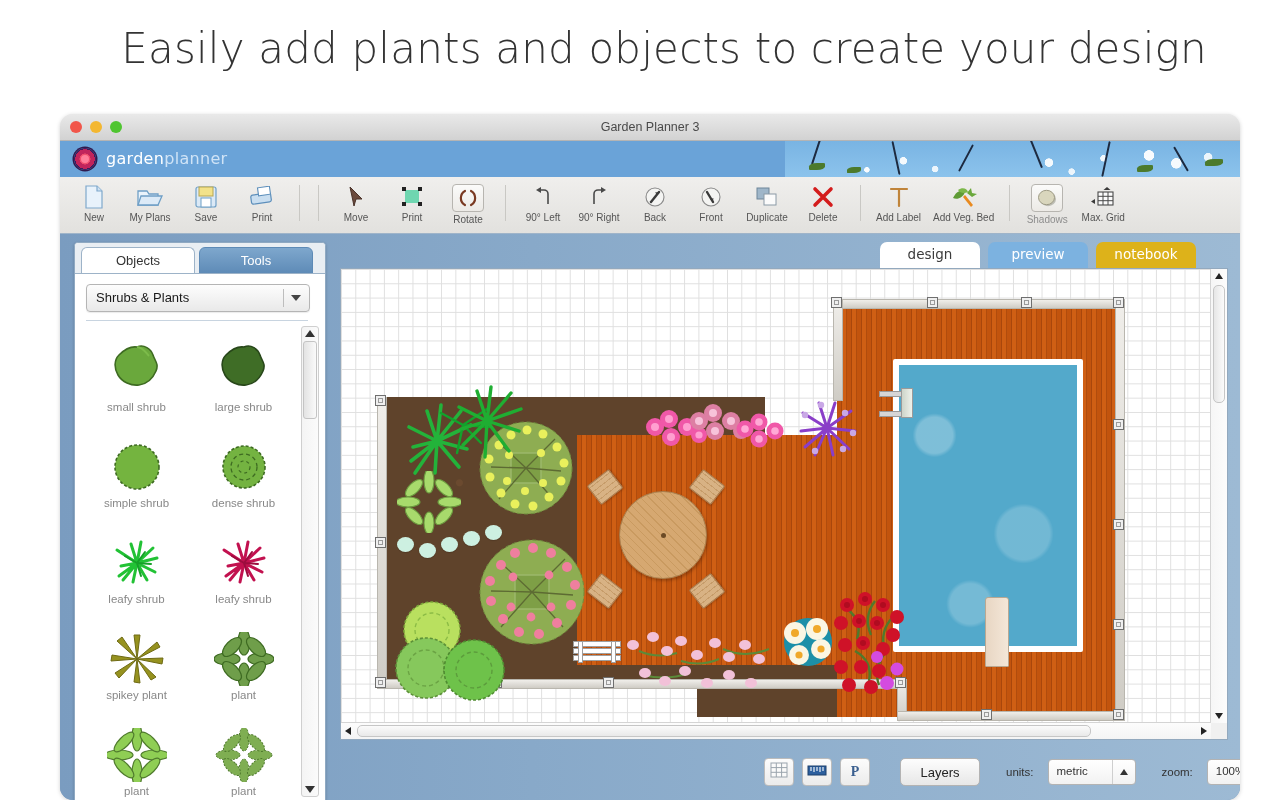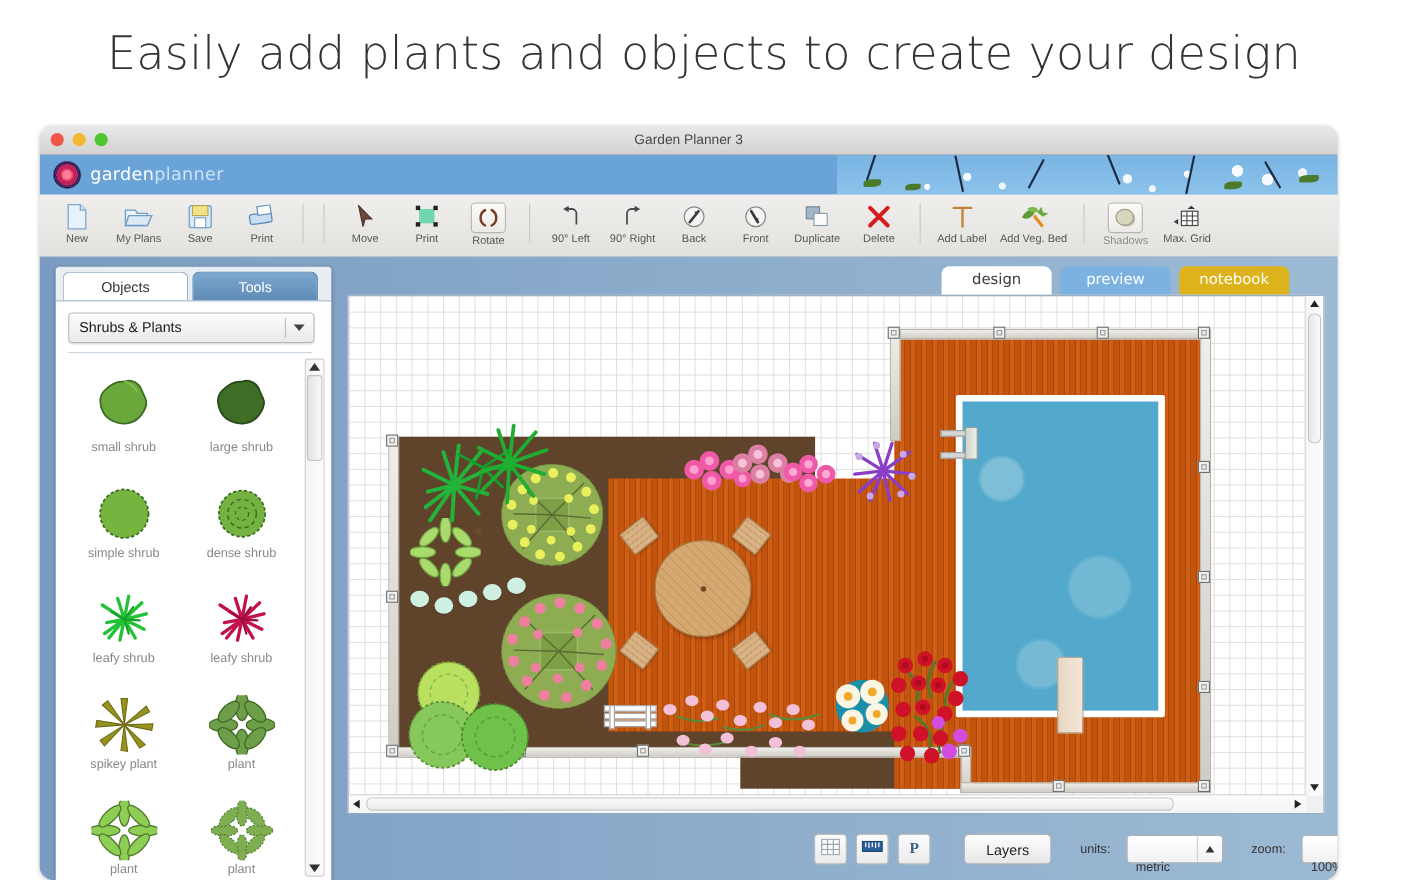--- a/index.html
+++ b/index.html
@@ -1,21 +1,21 @@
 <!DOCTYPE html>
 <html><head>
 <meta charset="utf-8">
 <style>
   html,body{margin:0;padding:0;}
   body{
     width:1280px;height:800px;background:#ffffff;overflow:hidden;
     font-family:"Liberation Sans",sans-serif;
     -webkit-font-smoothing:antialiased;
   }
-  .page{position:relative;width:1154px;height:800px;}
+  .page{position:relative;width:1154px;height:800px;margin-left:24px;}
 
   
   .headline{
     position:absolute;left:0;top:24px;width:1280px;text-align:center;
     font-size:42px;font-weight:300;color:#333333;letter-spacing:.2px;
     font-family:"DejaVu Sans",sans-serif;
   }
 
   
   .window{
@@ -239,21 +239,21 @@
   .layersbtn{
     margin-left:22px;width:78px;height:26px;border:1px solid #b3b3b3;border-radius:5px;
     background:linear-gradient(#fdfdfd,#e7e7e7);font-size:13px;color:#222;
     display:flex;align-items:center;justify-content:center;
   }
   .lbl{font-size:11.5px;color:#333;margin-left:18px;}
   .stepper{
     position:relative;width:86px;height:24px;border:1px solid #b3b3b3;border-radius:4px;
     background:linear-gradient(#ffffff,#f2f2f2);margin-left:6px;
   }
-  .stepper .v{position:absolute;left:8px;top:18px;line-height:23px;font-size:11.5px;color:#333;}
+  .stepper .v{position:absolute;left:8px;top:0;line-height:23px;font-size:11.5px;color:#333;}
   .stepper .sep{position:absolute;right:22px;top:0;bottom:0;width:1px;background:#cfcfcf;}
   .stepper .up{position:absolute;right:7px;top:9px;width:0;height:0;border-left:4px solid transparent;border-right:4px solid transparent;border-bottom:6px solid #333;}
 </style>
 </head>
 <body>
 
 <div class="page">
 
   <div class="headline">Easily add plants and objects to create your design</div>
 

